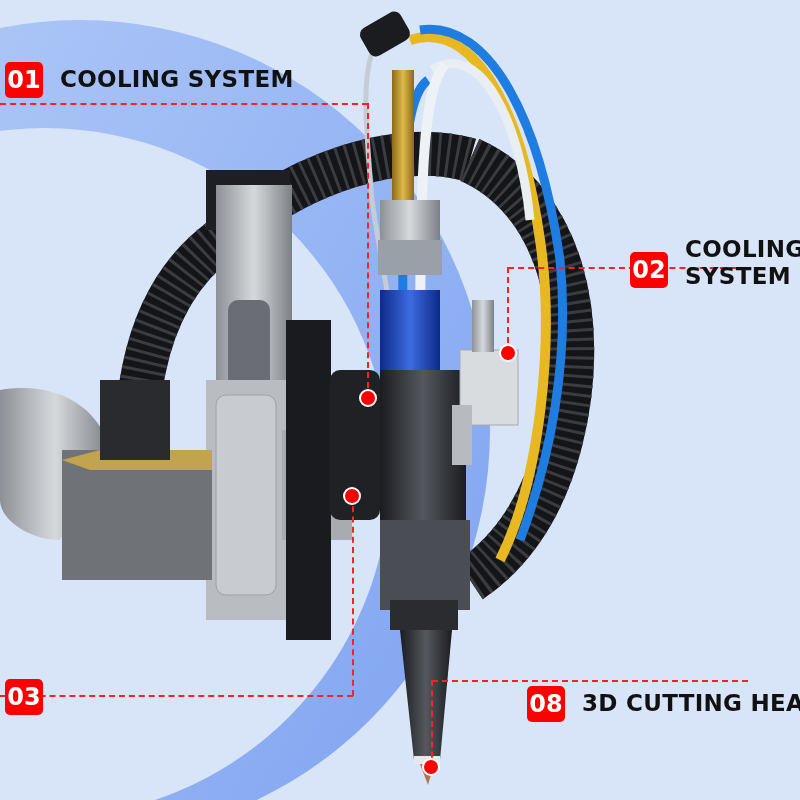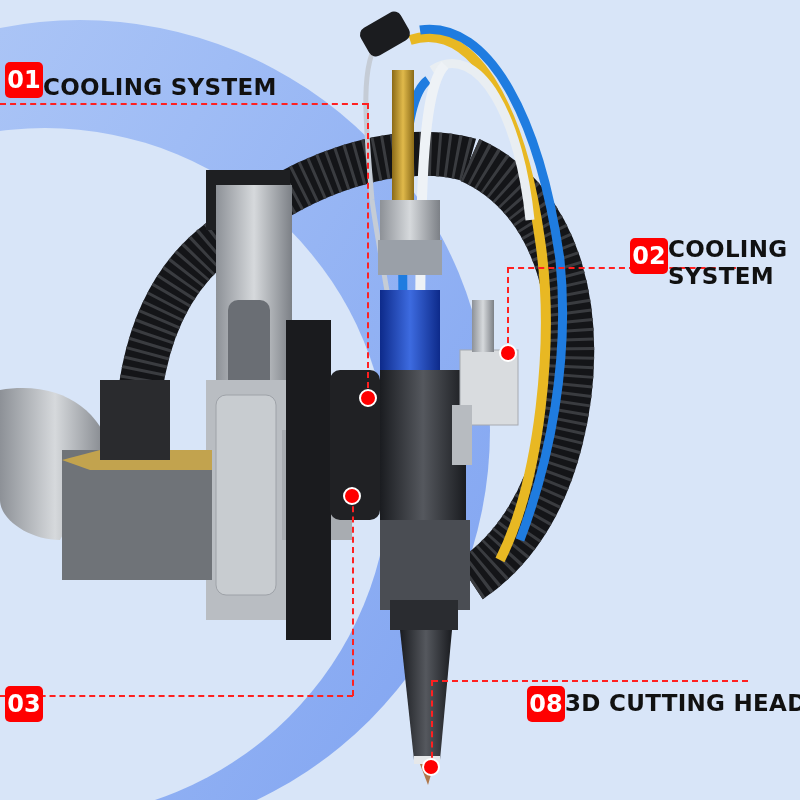--- a/index.html
+++ b/index.html
@@ -2,21 +2,21 @@
 <html><head>
 <meta charset="utf-8">
 <style>
   html,body{margin:0;padding:0;}
   body{width:800px;height:800px;overflow:hidden;background:#d8e5f8;position:relative;font-family:"DejaVu Sans","Liberation Sans",sans-serif;}
   .stage{position:absolute;left:0;top:0;width:800px;height:800px;}
   .bg-ring{position:absolute;left:-330px;top:20px;width:820px;height:820px;border-radius:50%;
     background:linear-gradient(120deg,#b9cff7 0%,#9fbcf5 45%,#7ea2f1 100%);}
   .bg-inner{position:absolute;left:-300px;top:128px;width:690px;height:690px;border-radius:50%;background:#d8e5f8;}
   .machine{position:absolute;left:0;top:0;width:800px;height:800px;}
-  .label{position:absolute;display:flex;align-items:flex-start;gap:0;}
+  .label{position:absolute;display:flex;align-items:flex-start;gap:17px;}
   .badge{background:#ff0000;color:#fff;font-weight:bold;font-size:24px;border-radius:5px;
     width:38px;height:36px;display:flex;align-items:center;justify-content:center;letter-spacing:0px;}
   .txt{color:#111;font-weight:bold;font-size:23px;line-height:27px;letter-spacing:0.3px;white-space:nowrap;}
   .dash-h{position:absolute;height:0;border-top:2px dashed #ff2020;}
   .dash-v{position:absolute;width:0;border-left:2px dashed #ff2020;}
   .dot{position:absolute;width:14px;height:14px;border-radius:50%;background:#ff0000;border:2px solid #fff;transform:translate(-9px,-9px);}
 </style>
 </head>
 <body>
 
@@ -105,35 +105,35 @@
   <div class="dash-h" style="left:0;top:695px;width:353px;"></div>
   <div class="dash-v" style="left:352px;top:496px;height:200px;"></div>
   <div class="dot" style="left:352px;top:496px;"></div>
 
   <div class="dash-h" style="left:432px;top:680px;width:316px;"></div>
   <div class="dash-v" style="left:431px;top:680px;height:88px;"></div>
   <div class="dot" style="left:431px;top:767px;"></div>
 
   <div class="label" style="left:5px;top:62px;">
     <div class="badge">01</div>
-    <div class="txt" style="margin-top:12px;">
+    <div class="txt" style="margin-top:4px;">
       <div>COOLING SYSTEM</div>
     </div>
   </div>
 
   <div class="label" style="left:630px;top:236px;">
-    <div class="badge" style="margin-top:2px;">02</div>
+    <div class="badge" style="margin-top:16px;">02</div>
     <div class="txt">
       <div>COOLING</div>
       <div>SYSTEM</div>
     </div>
   </div>
 
   <div class="label" style="left:5px;top:667px;">
-    <div class="badge" style="margin-top:19px;">03</div>
+    <div class="badge" style="margin-top:12px;">03</div>
     <div class="txt">
     </div>
   </div>
 
   <div class="label" style="left:527px;top:686px;">
     <div class="badge">08</div>
     <div class="txt" style="margin-top:4px;">
       <div>3D CUTTING HEAD</div>
     </div>
   </div>

